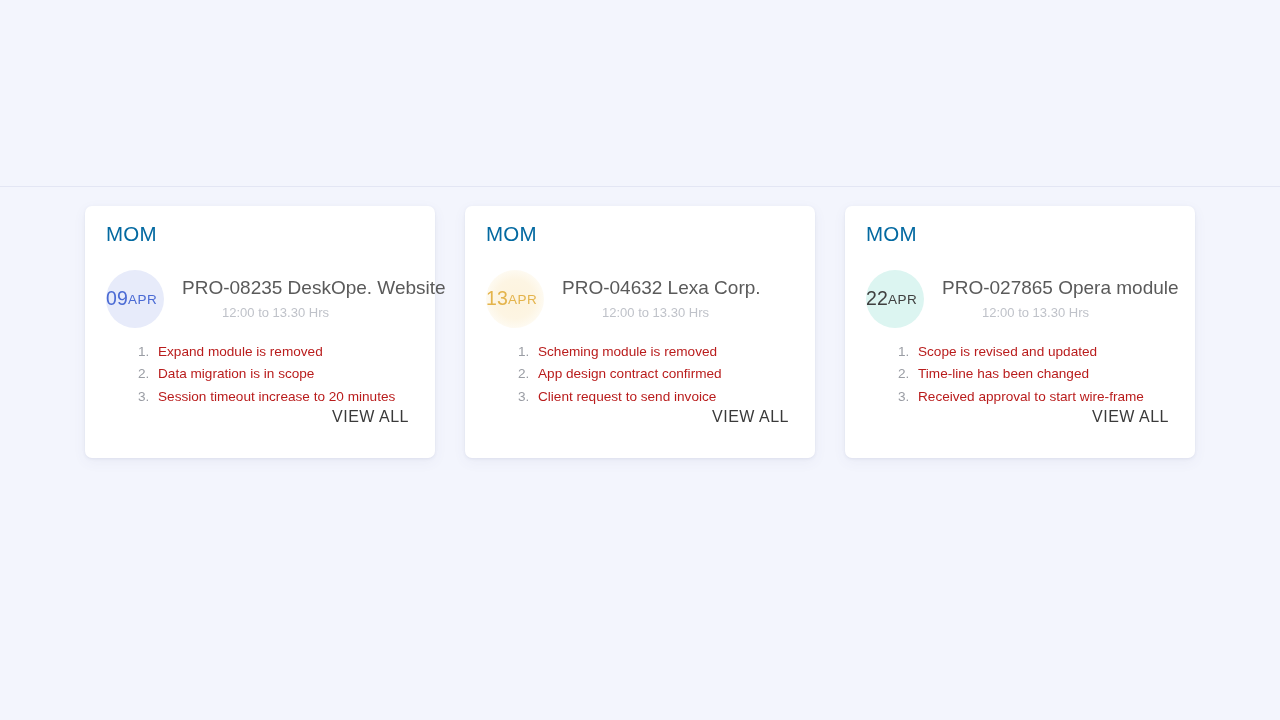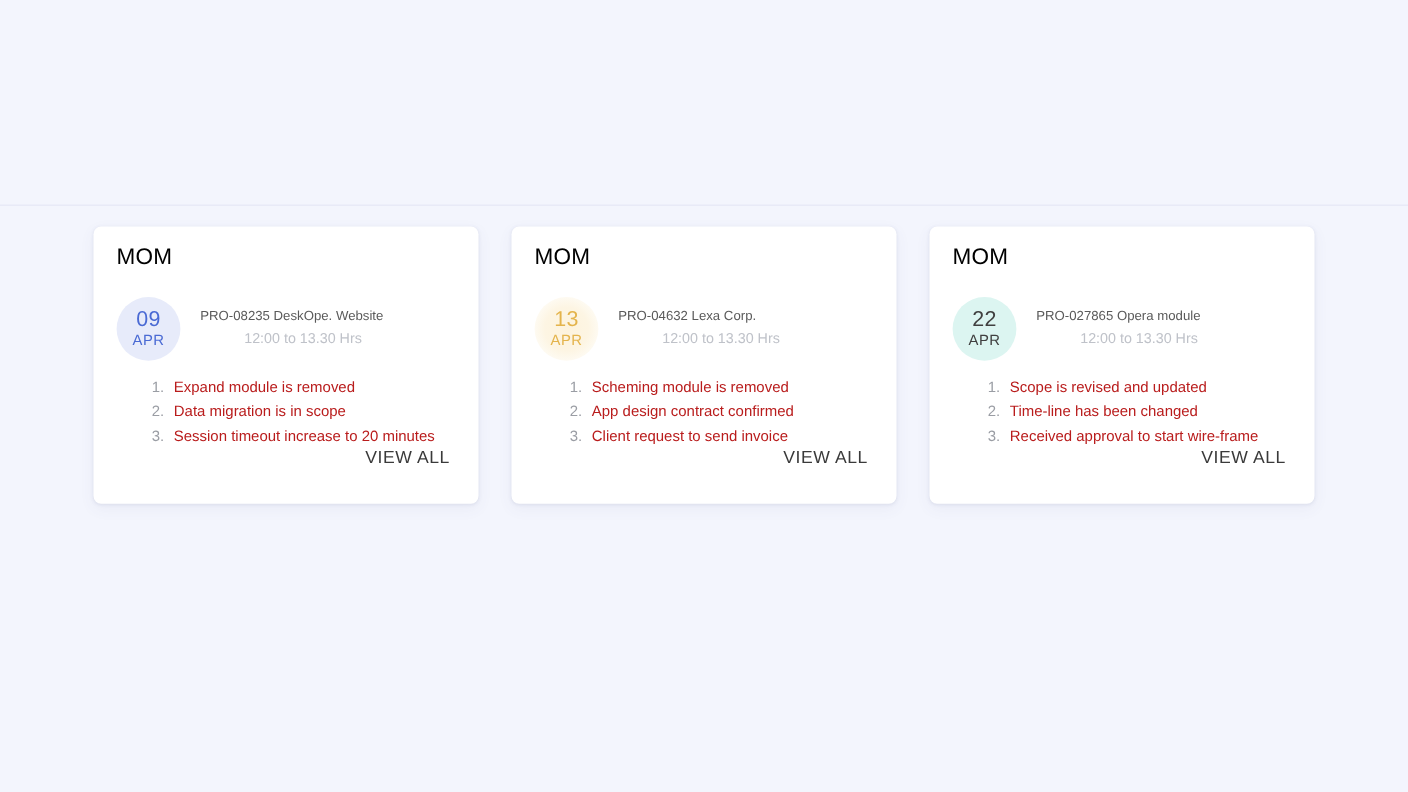--- a/index.html
+++ b/index.html
@@ -45,44 +45,42 @@
     border-radius: 7px;
     box-shadow: 0 1px 3px rgba(80, 90, 140, 0.10),
                 0 4px 14px rgba(80, 90, 140, 0.06);
     padding: 16px 20px 0 20px;
     position: relative;
   }
 
   .card-title {
     font-size: 20.5px;
     font-weight: 400;
-    color: #000000;
+    color: #0369a1;
     letter-spacing: 0.2px;
     line-height: 1.2;
     margin: 0;
     padding-left: 1px;
   }
 
   
   .meeting-head {
     display: flex;
     align-items: center;
     margin-top: 23px;
     padding-left: 1px;
   }
 
   .date-badge {
     width: 58px;
     height: 58px;
     min-width: 58px;
     border-radius: 50%;
     display: flex;
-    flex-direction: column;
     align-items: center;
-    justify-content: center;
     line-height: 1;
   }
   .date-badge .day {
     font-size: 19.5px;
     font-weight: 400;
     letter-spacing: 0.2px;
   }
   .date-badge .mon {
     font-size: 13.5px;
     font-weight: 400;
@@ -104,21 +102,21 @@
   .badge-teal {
     background: #dcf5f1;
   }
   .badge-teal .day, .badge-teal .mon { color: #404040; }
 
   .meeting-text {
     margin-left: 18px;
     min-width: 0;
   }
   .meeting-name {
-    font-size: 12px;
+    font-size: 19px;
     color: #5a5a5a;
     line-height: 1.25;
     white-space: nowrap;
   }
   .meeting-time {
     font-size: 13px;
     color: #bfc2c9;
     margin-top: 5px;
     line-height: 1.25;
     white-space: nowrap;

